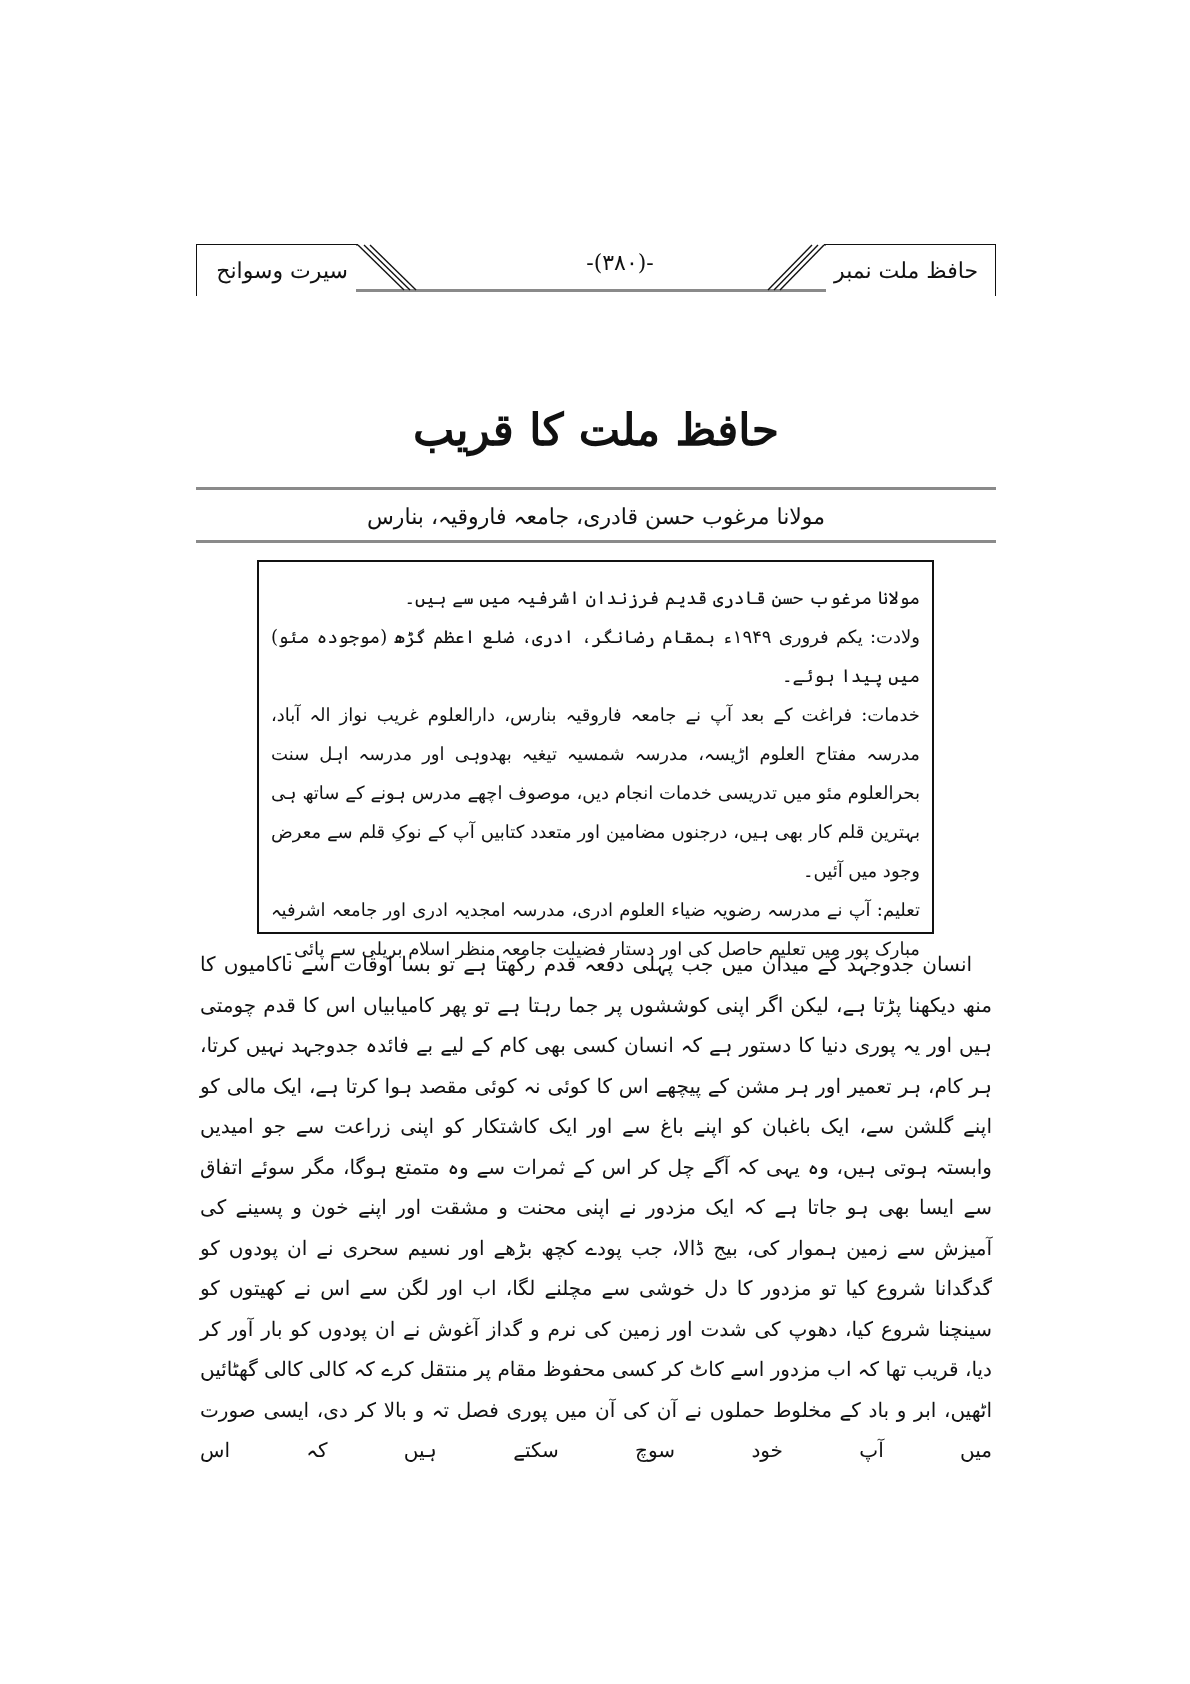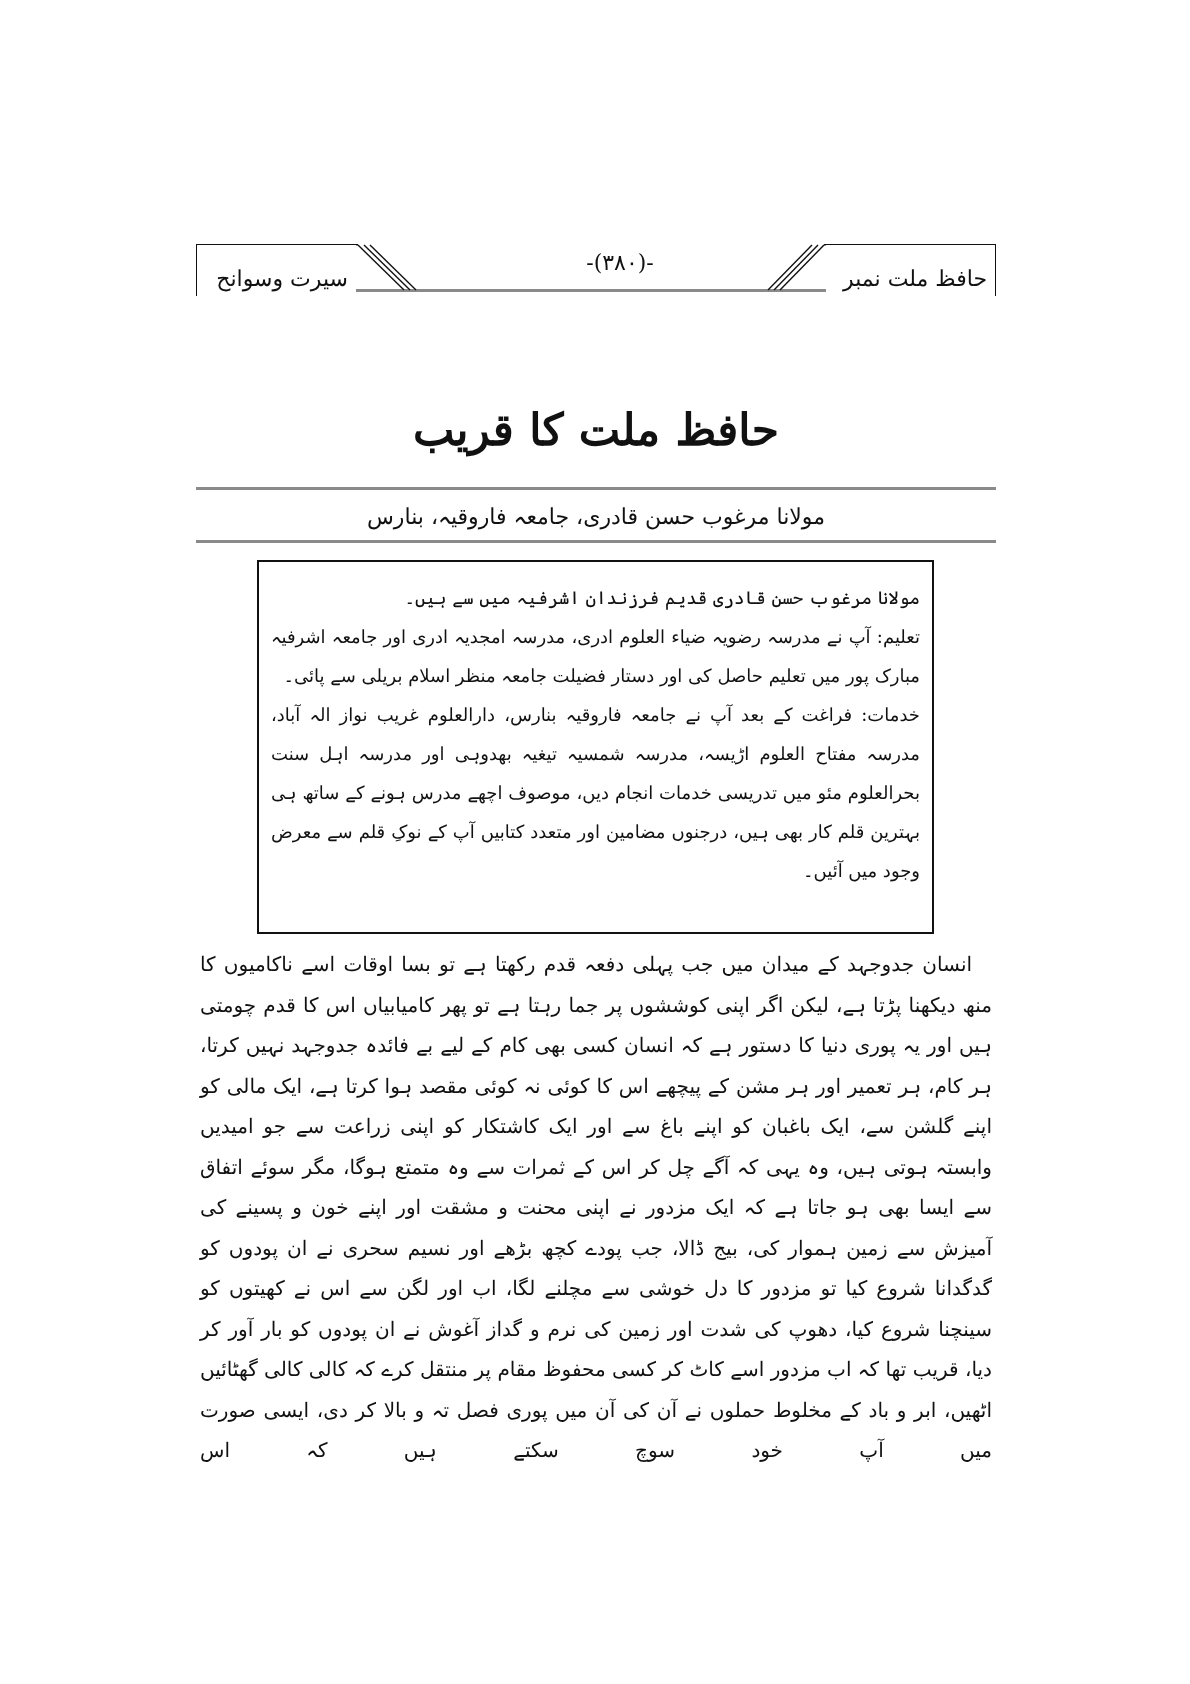--- a/index.html
+++ b/index.html
@@ -4,22 +4,22 @@
 <style>
   html, body { margin: 0; padding: 0; background: #ffffff; }
   body { width: 1190px; height: 1684px; position: relative; overflow: hidden;
          font-family: "DejaVu Sans", sans-serif; color: #111; }
   .rtl { direction: rtl; unicode-bidi: embed; }
 
   
   .run-header { position: absolute; left: 196px; top: 244px; width: 800px; height: 48px; }
   .run-header .base { position: absolute; left: 0; right: 0; bottom: 0; height: 3px; background: #8a8a8a; }
   .hbox { position: absolute; top: 0; height: 52px; border: 1.5px solid #111; border-bottom: none; background: #fff;
-          font-family: "DejaVu Serif", serif; font-size: 22px; line-height: 44px; padding: 12px 8px; box-sizing: border-box; }
-  .hbox.right { right: 0; width: 170px; border-left: none; text-align: right; }
+          font-family: "DejaVu Serif", serif; font-size: 22px; line-height: 44px; padding: 4px 8px; box-sizing: border-box; }
+  .hbox.right { right: 0; width: 170px; border-left: none; text-align: left; }
   .hbox.left  { left: 0;  width: 160px; border-right: none; text-align: right; }
   .hbox .t { display: inline-block; }
   .diag { position: absolute; top: 0; height: 48px; }
   .page-num { position: absolute; left: 0; right: 0; top: 6px; text-align: center;
               font-family: "DejaVu Serif", serif; font-size: 22px; padding-left: 48px; }
 
   
   .title { position: absolute; left: 196px; width: 800px; top: 395px; text-align: center;
            font-family: "DejaVu Serif", serif; font-weight: bold; font-size: 44px; line-height: 70px; }
   .rule { position: absolute; left: 196px; width: 800px; height: 3px; background: #8a8a8a; }
@@ -67,19 +67,20 @@
   <div class="page-num">-(۳۸۰)-</div>
 </div>
 
 <div class="title rtl">حافظ ملت کا قریب</div>
 <div class="rule" style="top:487px"></div>
 <div class="byline rtl">مولانا مرغوب حسن قادری، جامعہ فاروقیہ، بنارس</div>
 <div class="rule" style="top:540px"></div>
 
 <div class="infobox rtl">
   <p>مولانا مرغوب حسن قادری قدیم فرزندان اشرفیہ میں سے ہیں۔</p>
+  <p>ولادت: یکم فروری ۱۹۴۹ء بمقام رضانگر، ادری، ضلع اعظم گڑھ (موجودہ مئو) میں پیدا ہوئے۔</p>
+  <p>خدمات: فراغت کے بعد آپ نے جامعہ فاروقیہ بنارس، دارالعلوم غریب نواز الہ آباد، مدرسہ مفتاح العلوم اڑیسہ، مدرسہ شمسیہ تیغیہ بھدوہی اور مدرسہ اہل سنت بحرالعلوم مئو میں تدریسی خدمات انجام دیں، موصوف اچھے مدرس ہونے کے ساتھ ہی بہترین قلم کار بھی ہیں، درجنوں مضامین اور متعدد کتابیں آپ کے نوکِ قلم سے معرض وجود میں آئیں۔</p>
   <p>تعلیم: آپ نے مدرسہ رضویہ ضیاء العلوم ادری، مدرسہ امجدیہ ادری اور جامعہ اشرفیہ مبارک پور میں تعلیم حاصل کی اور دستار فضیلت جامعہ منظر اسلام بریلی سے پائی۔</p>
-  <p>خدمات: فراغت کے بعد آپ نے جامعہ فاروقیہ بنارس، دارالعلوم غریب نواز الہ آباد، مدرسہ مفتاح العلوم اڑیسہ، مدرسہ شمسیہ تیغیہ بھدوہی اور مدرسہ اہل سنت بحرالعلوم مئو میں تدریسی خدمات انجام دیں، موصوف اچھے مدرس ہونے کے ساتھ ہی بہترین قلم کار بھی ہیں، درجنوں مضامین اور متعدد کتابیں آپ کے نوکِ قلم سے معرض وجود میں آئیں۔</p>
 </div>
 
 <div class="body rtl">
   <p><span class="indent"></span><span>انسان جدوجہد کے میدان میں جب پہلی دفعہ قدم رکھتا ہے تو بسا اوقات اسے ناکامیوں کا منھ دیکھنا پڑتا ہے، لیکن اگر اپنی کوششوں پر جما رہتا ہے تو پھر کامیابیاں اس کا قدم چومتی ہیں اور یہ پوری دنیا کا دستور ہے کہ انسان کسی بھی کام کے لیے بے فائدہ جدوجہد نہیں کرتا، ہر کام، ہر تعمیر اور ہر مشن کے پیچھے اس کا کوئی نہ کوئی مقصد ہوا کرتا ہے، ایک مالی کو اپنے گلشن سے، ایک باغبان کو اپنے باغ سے اور ایک کاشتکار کو اپنی زراعت سے جو امیدیں وابستہ ہوتی ہیں، وہ یہی کہ آگے چل کر اس کے ثمرات سے وہ متمتع ہوگا، مگر سوئے اتفاق سے ایسا بھی ہو جاتا ہے کہ ایک مزدور نے اپنی محنت و مشقت اور اپنے خون و پسینے کی آمیزش سے زمین ہموار کی، بیج ڈالا، جب پودے کچھ بڑھے اور نسیم سحری نے ان پودوں کو گدگدانا شروع کیا تو مزدور کا دل خوشی سے مچلنے لگا، اب اور لگن سے اس نے کھیتوں کو سینچنا شروع کیا، دھوپ کی شدت اور زمین کی نرم و گداز آغوش نے ان پودوں کو بار آور کر دیا، قریب تھا کہ اب مزدور اسے کاٹ کر کسی محفوظ مقام پر منتقل کرے کہ کالی کالی گھٹائیں اٹھیں، ابر و باد کے مخلوط حملوں نے آن کی آن میں پوری فصل تہ و بالا کر دی، ایسی صورت میں آپ خود سوچ سکتے ہیں کہ اس</span></p>
 </div>
 
 </body></html>

